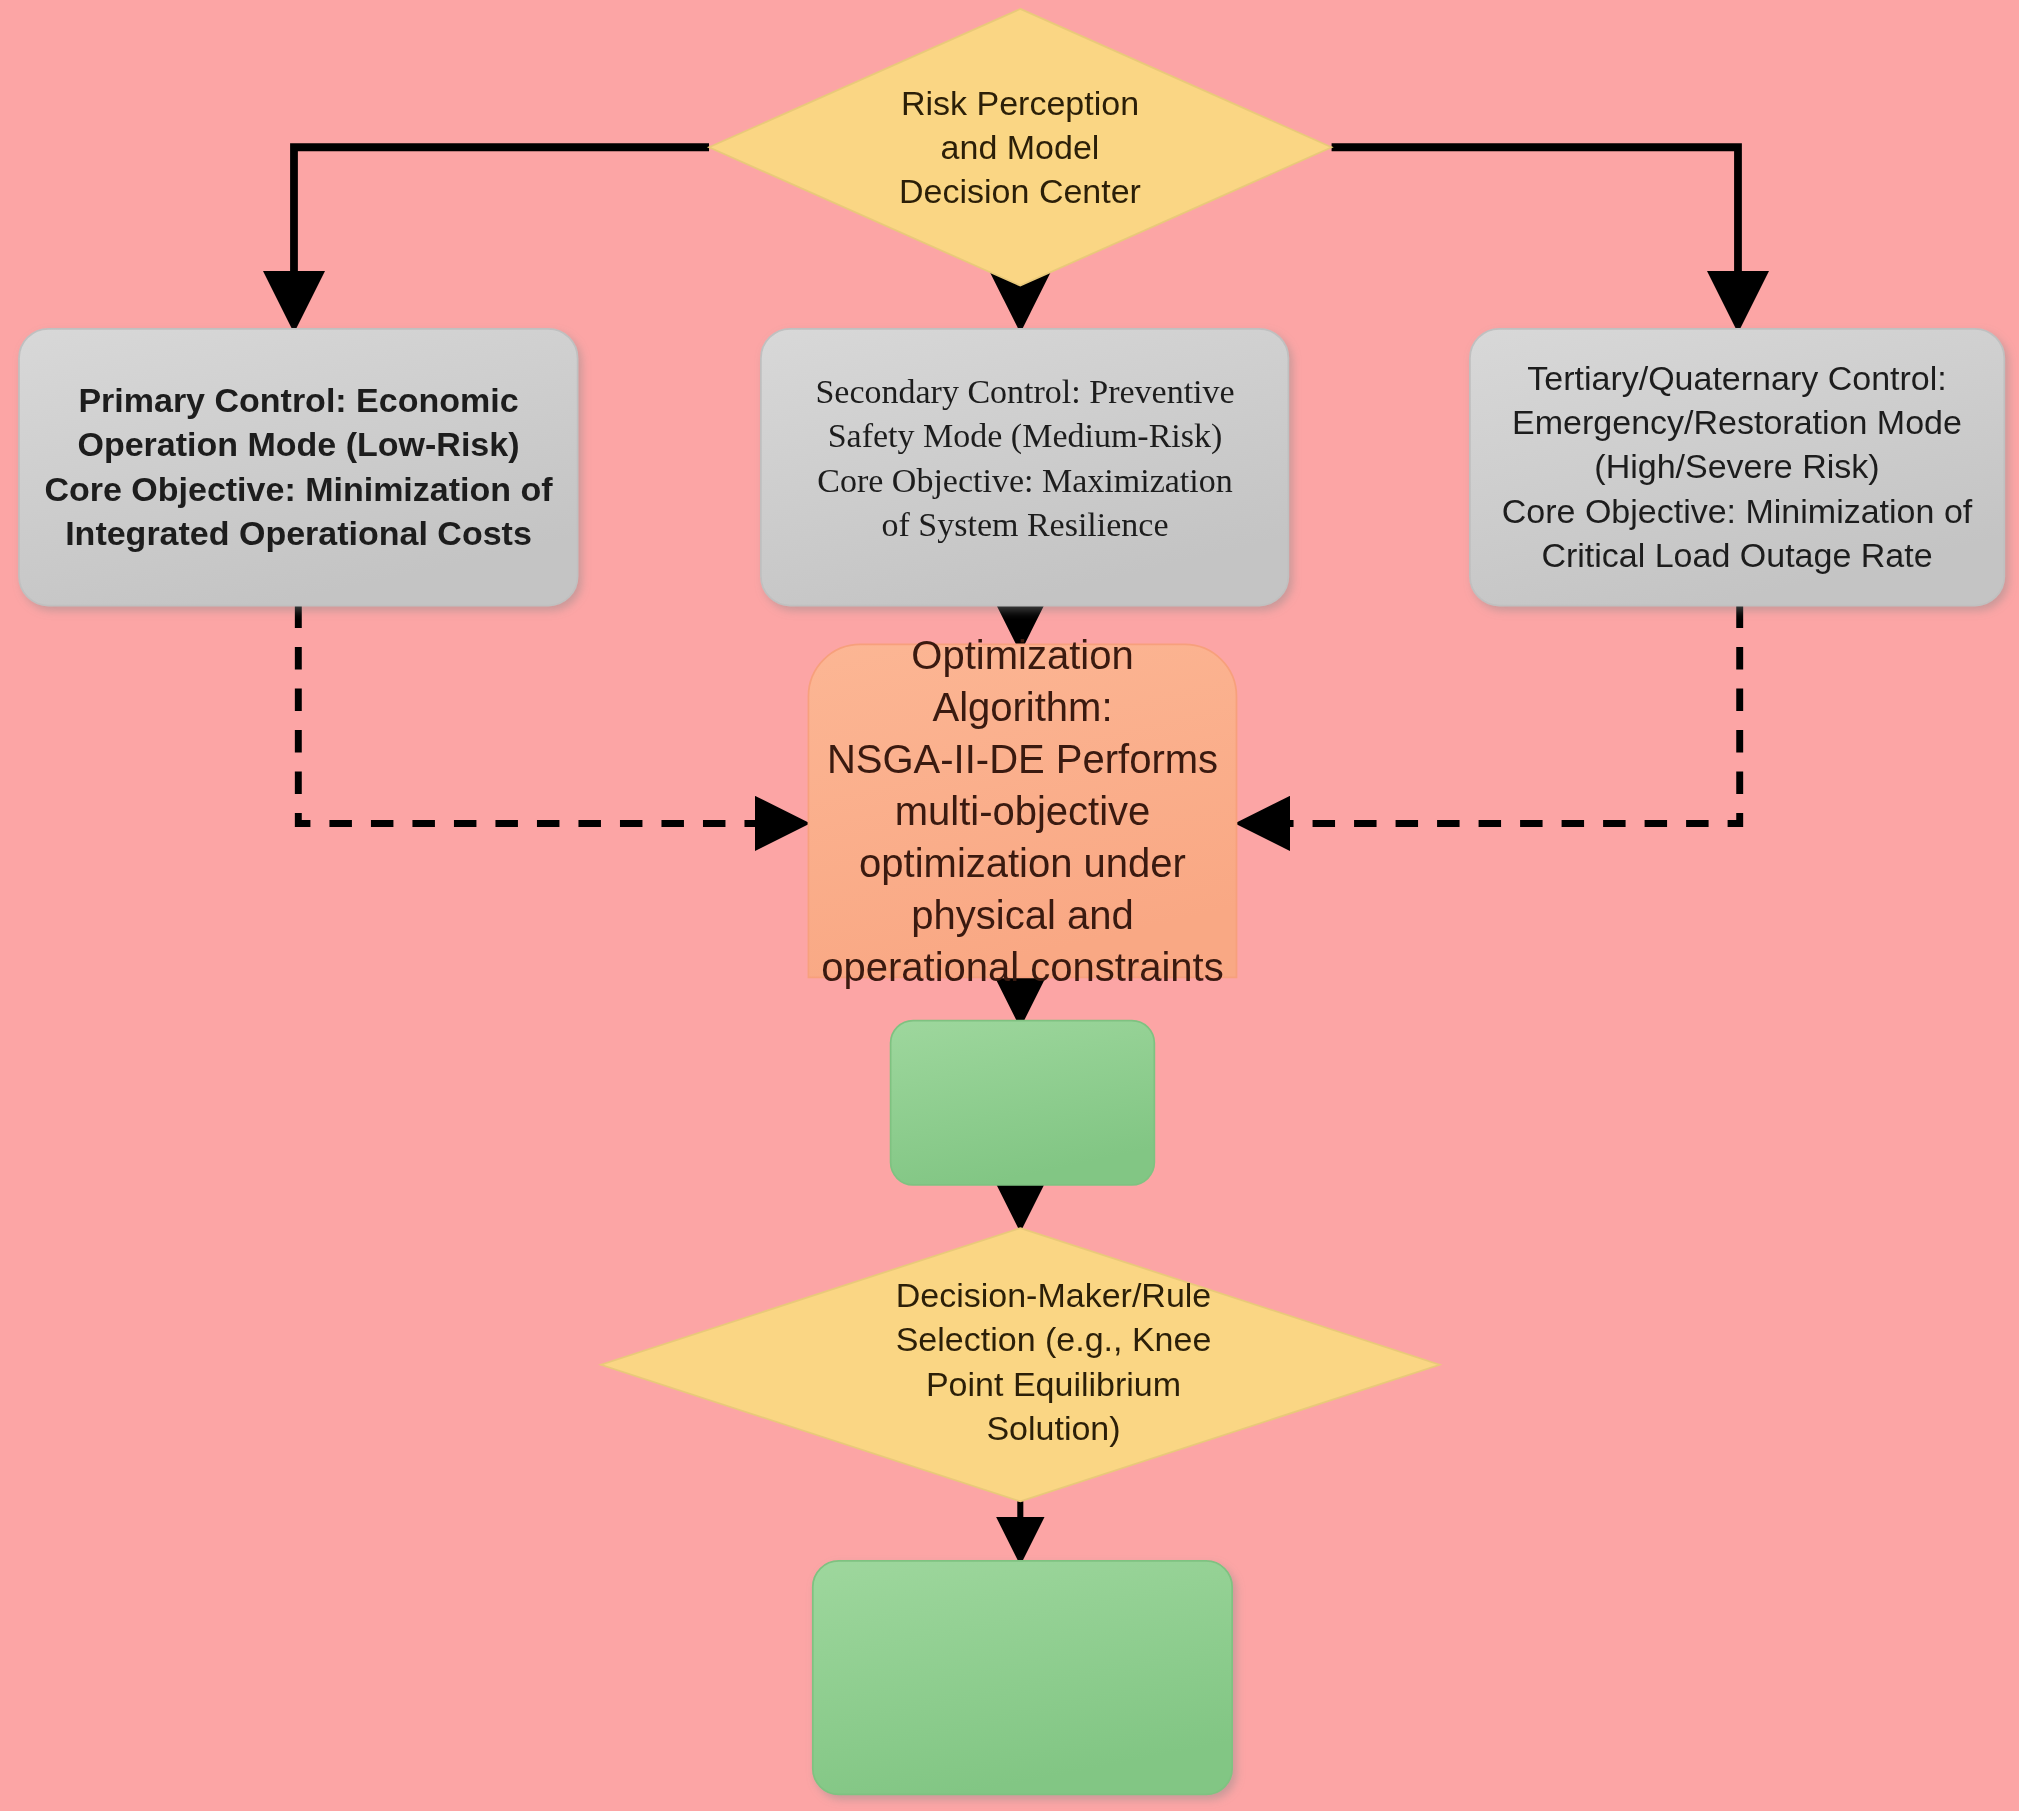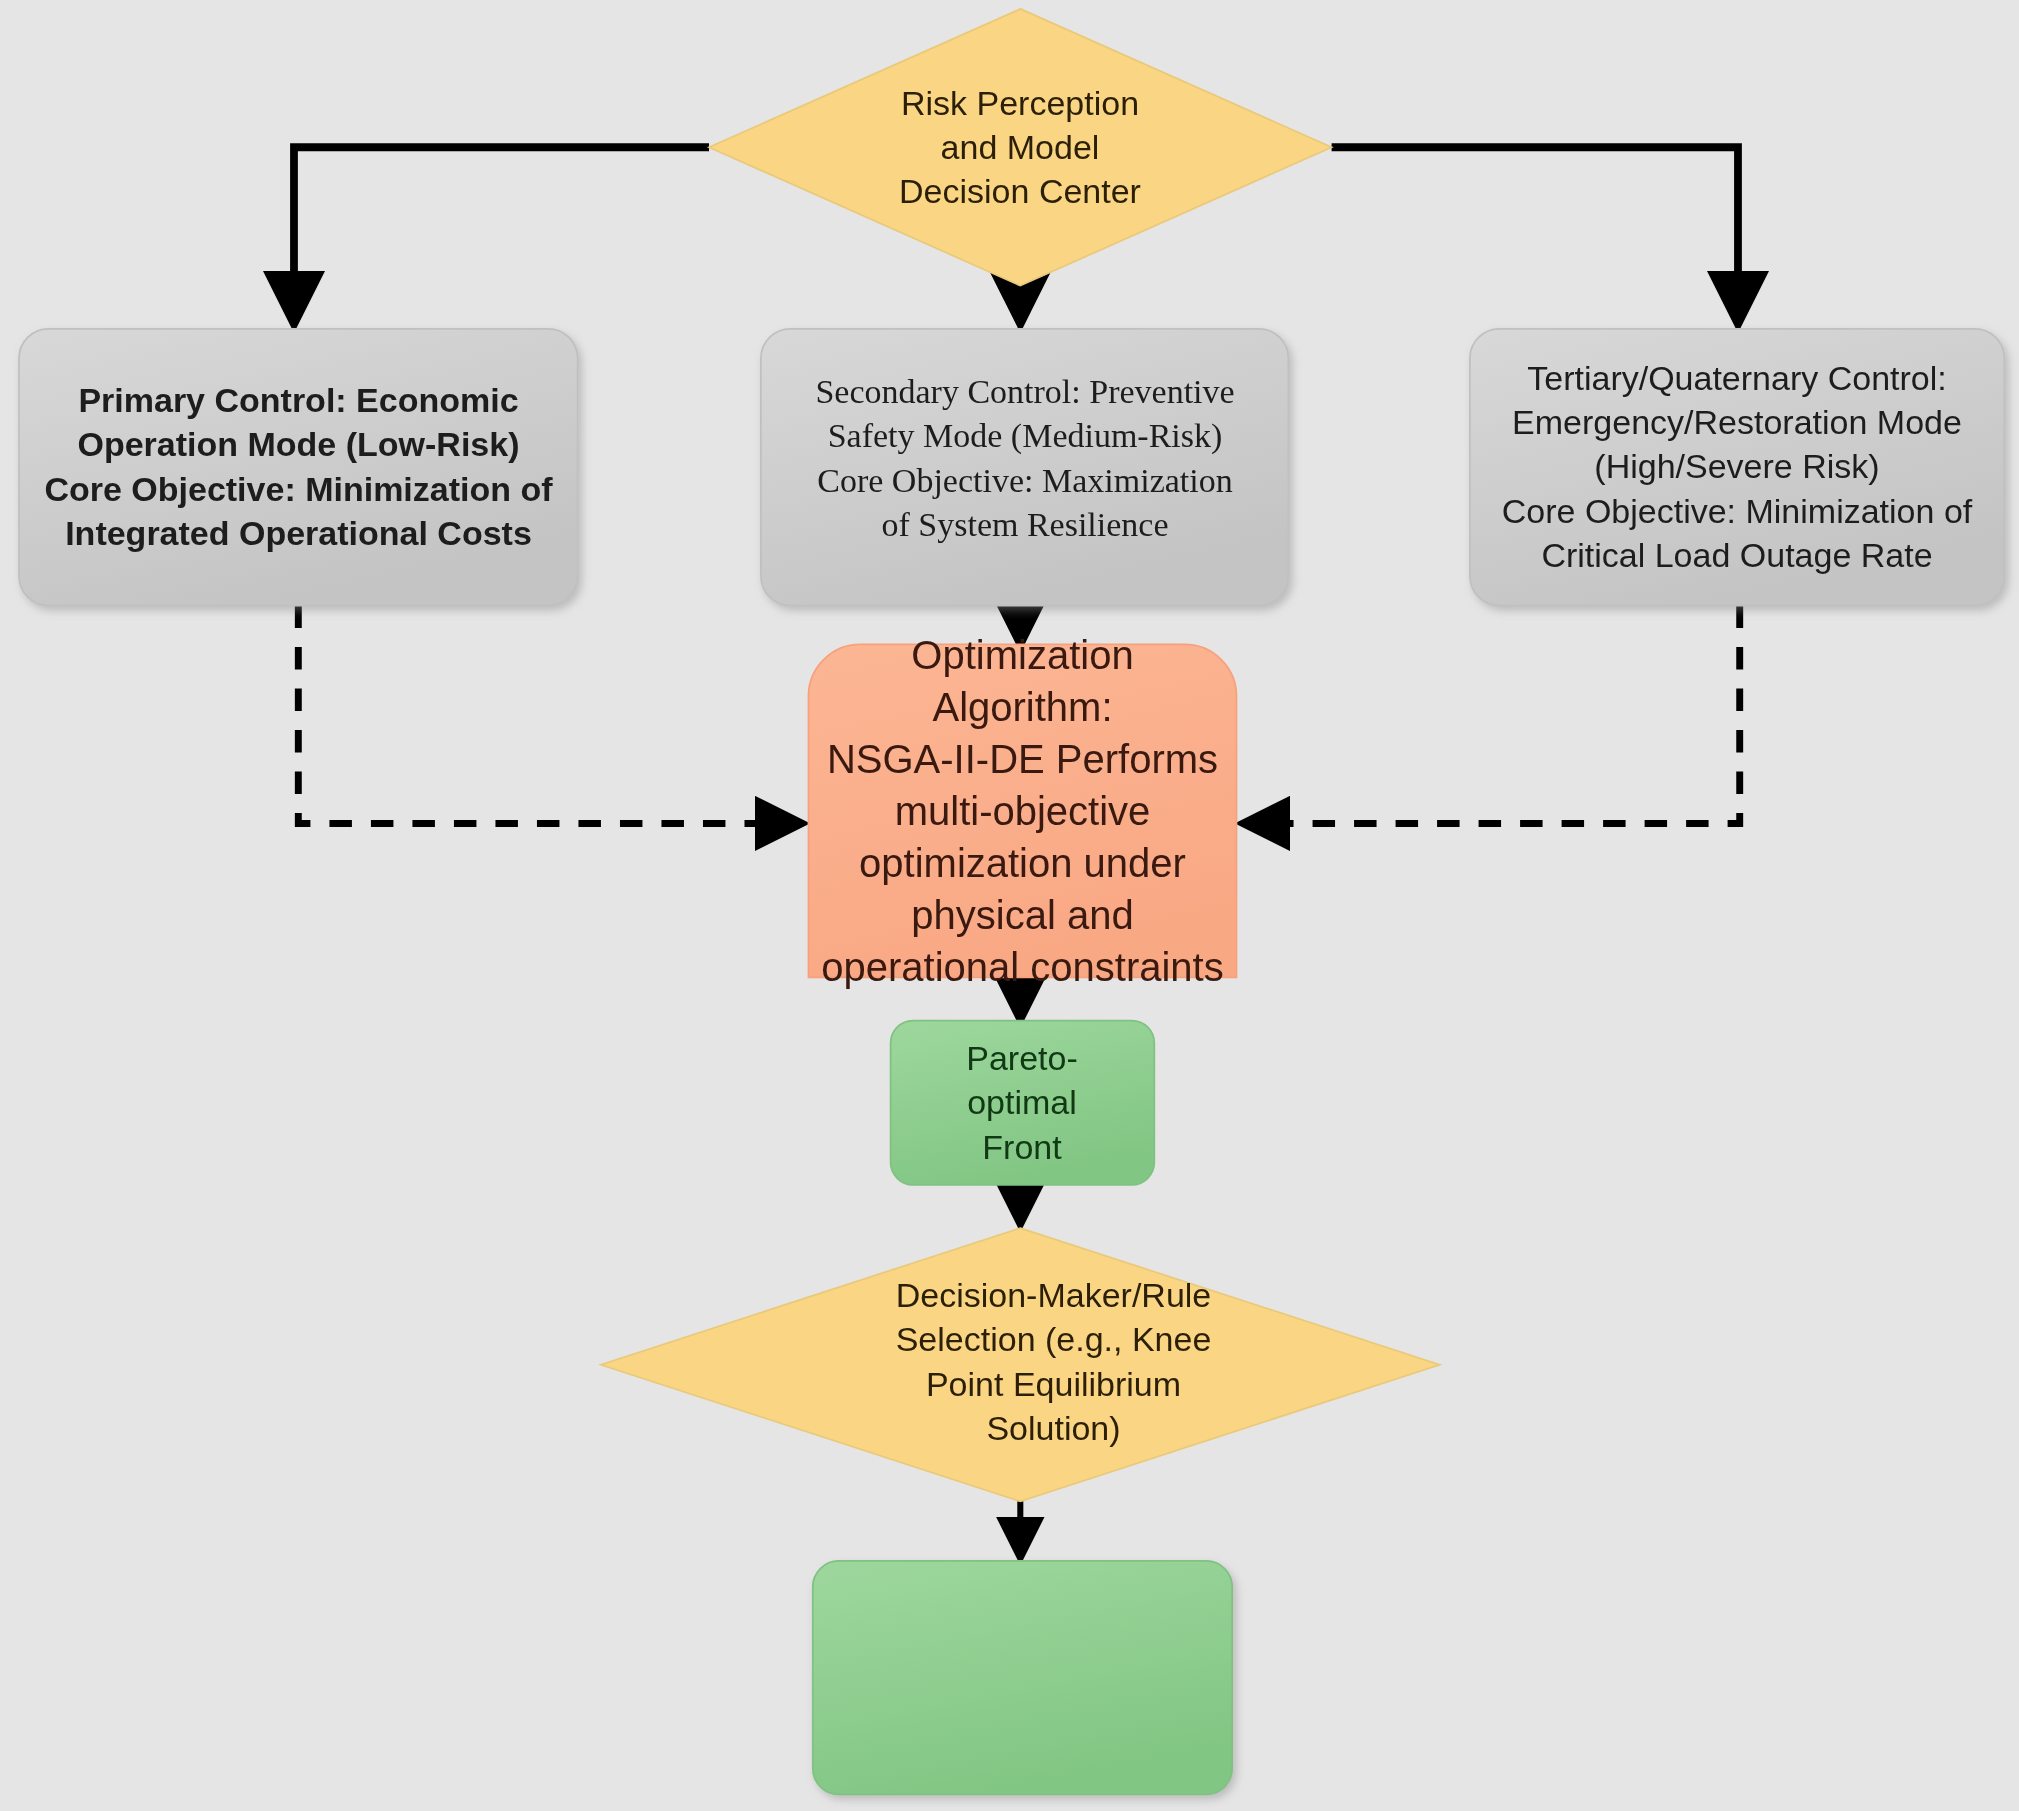--- a/index.html
+++ b/index.html
@@ -11,21 +11,21 @@
   body {
     width: 2019px;
     height: 1812px;
     font-family: "Liberation Sans", sans-serif;
     overflow: hidden;
   }
   #diagram-root {
     position: relative;
     width: 2019px;
     height: 1812px;
-    background: #e5e5e5;
+    background: #fca5a5;
   }
   svg.flow-canvas {
     position: absolute;
     top: 0;
     left: 0;
     width: 2019px;
     height: 1812px;
     display: block;
   }
   .node-label {
@@ -134,23 +134,20 @@
 Core Objective: Minimization of
 Critical Load Outage Rate</div>
 
   <div class="node-label lbl-orange" style="left:817px; top:657px; width:411px; height:307px;">Optimization Algorithm:
 NSGA-II-DE  Performs
 multi-objective
 optimization under
 physical and
 operational constraints</div>
 
-  <div class="node-label lbl-green" style="left:899px; top:1029px; width:246px; height:147px;">Pareto-
-optimal
-Front</div>
 
   <div class="node-label lbl-yellow" style="left:794px; top:1262px; width:519px; height:199px;">Decision-Maker/Rule
 Selection (e.g., Knee
 Point Equilibrium
 Solution)</div>
 
 
 </div>
 
 

